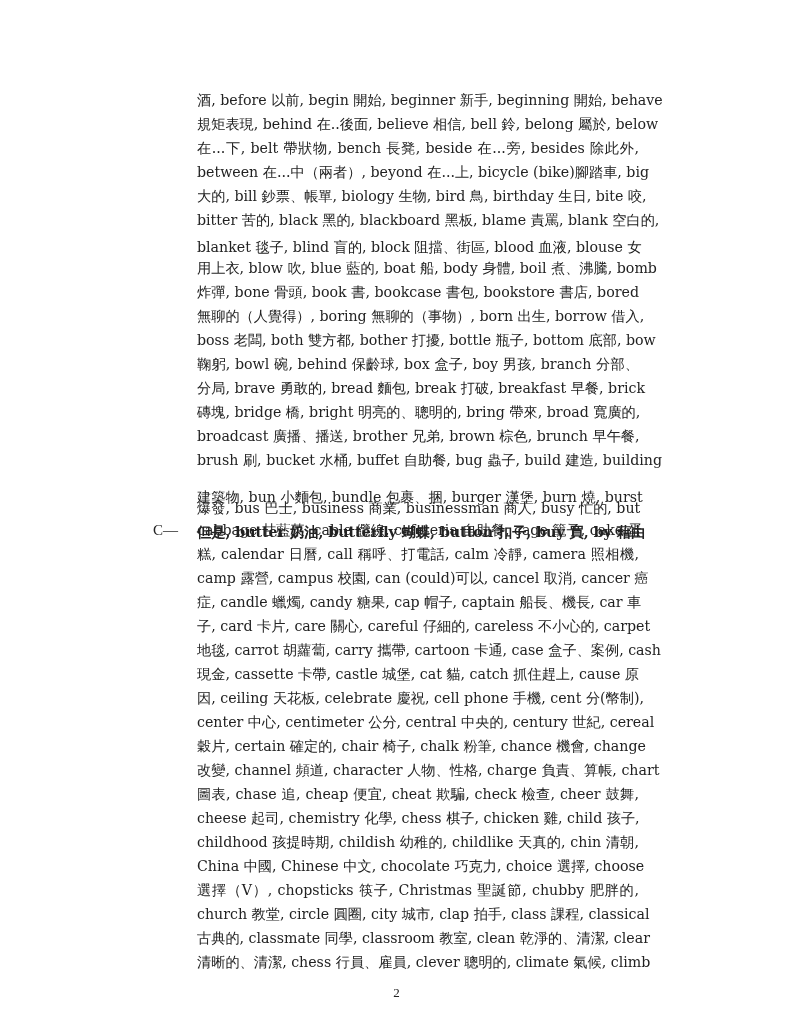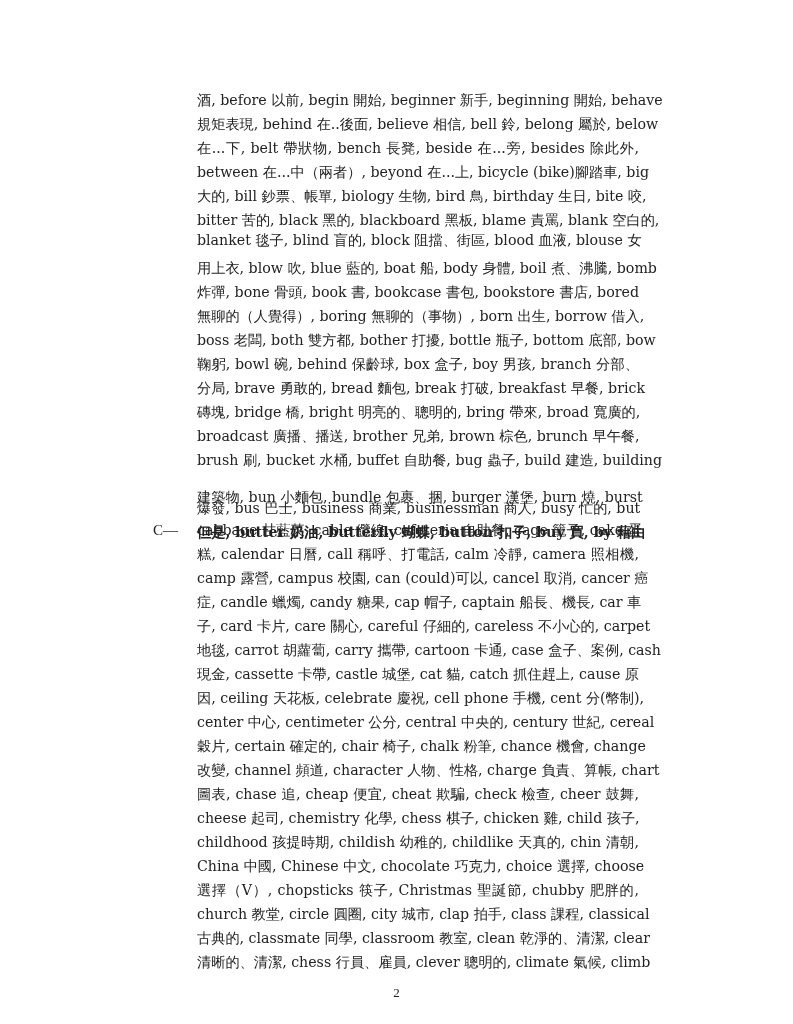--- a/index.html
+++ b/index.html
@@ -19,21 +19,21 @@
 
 <div class="page">
 
   <div>
     <div class="line" style="top:88px">酒, before 以前, begin 開始, beginner 新手, beginning 開始, behave</div>
     <div class="line" style="top:112px">規矩表現, behind 在..後面, believe 相信, bell 鈴, belong 屬於, below</div>
     <div class="line" style="top:136px">在...下, belt 帶狀物, bench 長凳, beside 在...旁, besides 除此外,</div>
     <div class="line" style="top:160px">between 在...中（兩者）, beyond 在...上, bicycle (bike)腳踏車, big</div>
     <div class="line" style="top:184px">大的, bill 鈔票、帳單, biology 生物, bird 鳥, birthday 生日, bite 咬,</div>
     <div class="line" style="top:208px">bitter 苦的, black 黑的, blackboard 黑板, blame 責罵, blank 空白的,</div>
-    <div class="line" style="top:228px">blanket 毯子, blind 盲的, block 阻擋、街區, blood 血液, blouse 女</div>
+    <div class="line" style="top:235px">blanket 毯子, blind 盲的, block 阻擋、街區, blood 血液, blouse 女</div>
     <div class="line" style="top:256px">用上衣, blow 吹, blue 藍的, boat 船, body 身體, boil 煮、沸騰, bomb</div>
     <div class="line" style="top:280px">炸彈, bone 骨頭, book 書, bookcase 書包, bookstore 書店, bored</div>
     <div class="line" style="top:304px">無聊的（人覺得）, boring 無聊的（事物）, born 出生, borrow 借入,</div>
     <div class="line" style="top:328px">boss 老闆, both 雙方都, bother 打擾, bottle 瓶子, bottom 底部, bow</div>
     <div class="line" style="top:352px">鞠躬, bowl 碗, behind 保齡球, box 盒子, boy 男孩, branch 分部、</div>
     <div class="line" style="top:376px">分局, brave 勇敢的, bread 麵包, break 打破, breakfast 早餐, brick</div>
     <div class="line" style="top:400px">磚塊, bridge 橋, bright 明亮的、聰明的, bring 帶來, broad 寬廣的,</div>
     <div class="line" style="top:424px">broadcast 廣播、播送, brother 兄弟, brown 棕色, brunch 早午餐,</div>
     <div class="line" style="top:448px">brush 刷, bucket 水桶, buffet 自助餐, bug 蟲子, build 建造, building</div>
     <div class="line" style="top:485px">建築物, bun 小麵包, bundle 包裹、捆, burger 漢堡, burn 燒, burst</div>

